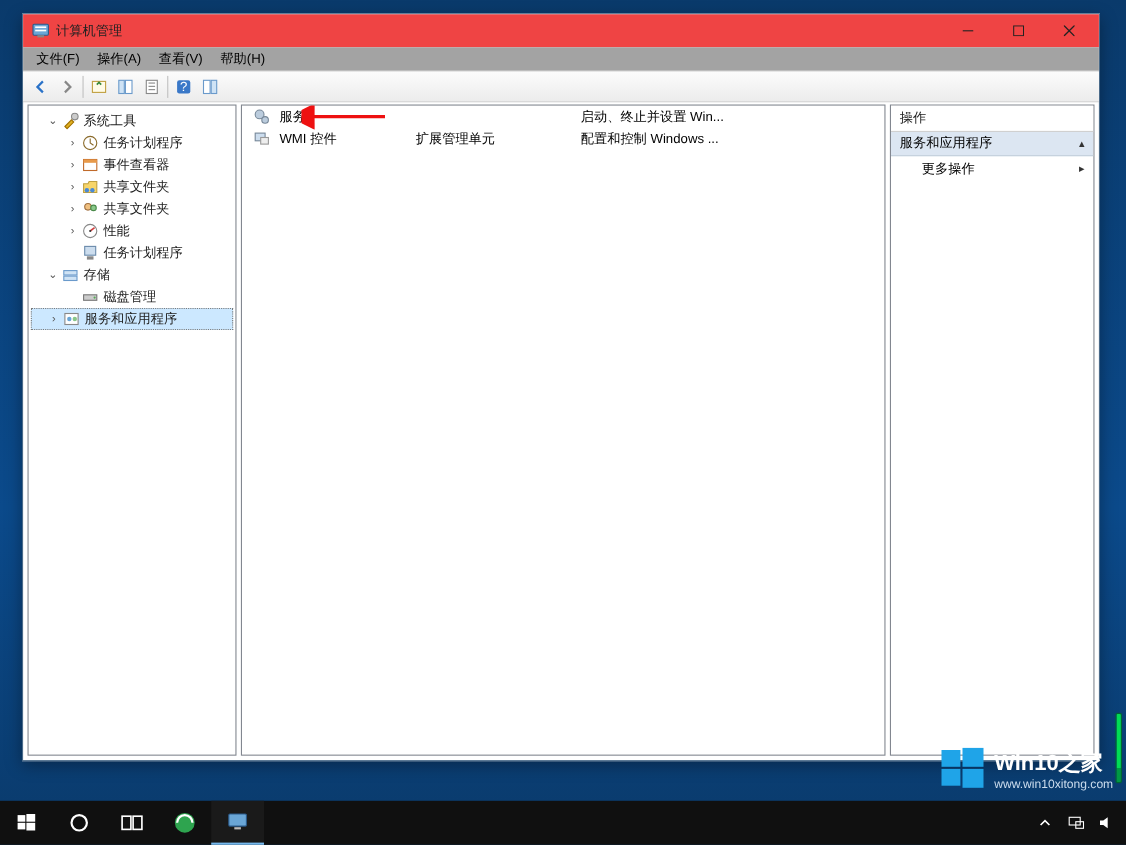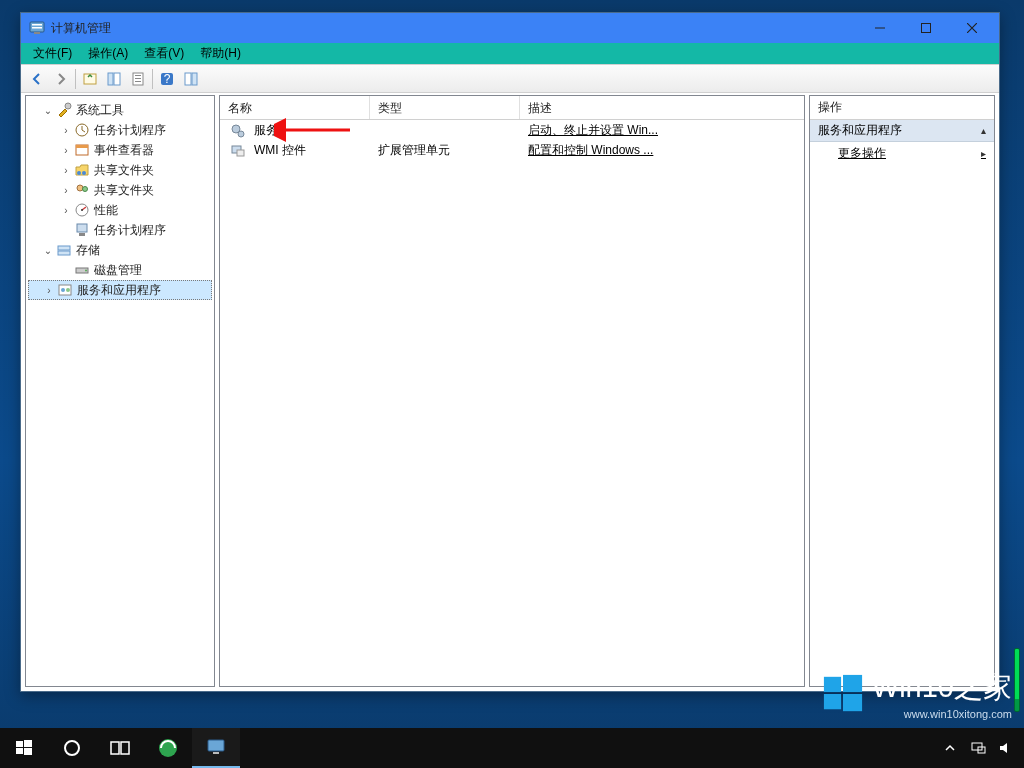--- a/index.html
+++ b/index.html
@@ -10,29 +10,29 @@
 .desktop { position: absolute; inset: 0; background: linear-gradient(180deg,#0a3a6b 0%, #0b4a8b 60%, #0a3a6b 100%); }
 
 
 .window {
   position: absolute; left: 20px; top: 12px; width: 980px; height: 680px;
   background: #fff; border: 1px solid #4a6b8a;
   box-shadow: 0 4px 14px rgba(0,0,0,0.35);
 }
 .titlebar {
   height: 30px; display: flex; align-items: center; padding: 0 4px 0 8px;
-  background: #3b82f6;
+  background: #ef4444;
 }
 .titlebar .app-icon { width: 16px; height: 16px; margin-right: 6px; }
 .titlebar .title { flex: 1; color: #222; }
 .win-controls { display: flex; height: 30px; }
 .win-btn { width: 46px; height: 30px; display: flex; align-items: center; justify-content: center; cursor: pointer; }
 .win-btn svg { width: 10px; height: 10px; }
 
-.menubar { height: 22px; display: flex; align-items: center; padding: 0 4px; border-bottom: 1px solid #d0d0d0; background:#14b8a6; }
+.menubar { height: 22px; display: flex; align-items: center; padding: 0 4px; border-bottom: 1px solid #d0d0d0; background:#a3a3a3; }
 .menubar .menu-item { padding: 2px 8px; cursor: pointer; }
 
 .toolbar { height: 28px; display: flex; align-items: center; gap: 0; padding: 0 4px; border-bottom: 1px solid #d0d0d0; background: linear-gradient(#fcfcfc,#ececec); }
 .tb-btn { width: 24px; height: 22px; display: flex; align-items: center; justify-content: center; border: 1px solid transparent; cursor: pointer; }
 .tb-sep { width: 1px; height: 20px; background: #c0c0c0; margin: 0 2px; }
 
 .body { position: absolute; top: 82px; bottom: 4px; left: 4px; right: 4px; display: flex; gap: 4px; }
 .pane { border: 1px solid #828790; background: #fff; display: flex; flex-direction: column; overflow: hidden; }
 .tree-pane { width: 190px; }
 .list-pane { flex: 1; }
@@ -50,45 +50,45 @@
 
 
 .list-header { display: flex; height: 24px; border-bottom: 1px solid #d0d0d0; background: #fff; }
 .col { padding: 4px 8px; border-right: 1px solid #e0e0e0; color: #222; cursor: pointer; }
 .col.name { width: 150px; }
 .col.type { width: 150px; }
 .col.desc { flex: 1; border-right: none; }
 .list-body { flex: 1; position: relative; }
 .list-row { display: flex; height: 20px; align-items: center; cursor: pointer; }
 .cell { padding: 0 8px; overflow: hidden; text-overflow: ellipsis; white-space: nowrap; }
-.cell.name { width: 150px; display: flex; align-items: flex-end; gap: 4px; }
+.cell.name { width: 150px; display: flex; align-items: center; gap: 4px; }
 .cell.type { width: 150px; }
-.cell.desc { flex: 1; text-decoration: underline; }
+.cell.desc { flex: 1; }
 
 
 .actions-header { height: 24px; display: flex; align-items: center; padding: 0 8px; border-bottom: 1px solid #d0d0d0; background: #fff; color:#222; }
 .actions-group { height: 22px; display: flex; align-items: center; justify-content: space-between; padding: 0 8px; background: #dce6f2; border-bottom: 1px solid #c4d0dc; cursor: pointer; }
 .actions-group .chev { font-size: 10px; color: #333; }
-.actions-item { height: 22px; display: flex; align-items: center; justify-content: space-between; padding: 0 8px 0 28px; cursor: pointer; text-decoration: underline; }
+.actions-item { height: 22px; display: flex; align-items: center; justify-content: space-between; padding: 0 8px 0 28px; cursor: pointer; }
 .actions-item .arrow { font-size: 10px; color: #333; }
 
 
 .red-arrow { position: absolute; pointer-events: none; }
 
 
 .taskbar { position: absolute; left: 0; right: 0; bottom: 0; height: 40px; background: #101010; display: flex; align-items: center; }
 .task-btn { width: 48px; height: 40px; display: flex; align-items: center; justify-content: center; cursor: pointer; }
 .task-btn.active { border-bottom: 2px solid #76b9ed; background: #1a1a1a; }
 .tray { margin-left: auto; display: flex; align-items: center; height: 40px; padding: 0 6px; gap: 4px; }
 .tray-item { width: 24px; height: 40px; display: flex; align-items: center; justify-content: center; cursor: pointer; color: #fff; }
 
 
 .watermark { position: absolute; right: 12px; bottom: 48px; display: flex; align-items: center; gap: 8px; color: #fff; }
 .watermark .win-logo { width: 42px; height: 42px; }
-.watermark .wm-text .l1 { font-size: 29px; font-weight: 400; }
+.watermark .wm-text .l1 { font-size: 20px; font-weight: 700; }
 .watermark .wm-text .l2 { font-size: 11px; color: #cde; text-align: right; }
 
 
 .vol-bar { position: absolute; right: 4px; bottom: 56px; width: 6px; height: 64px; background: linear-gradient(#0d5 0%, #0d5 80%, #094 80%); border-radius: 2px; border: 1px solid #063; }
 
 
 svg { display: block; }
 </style>
 </head>
 <body>
@@ -294,25 +294,20 @@
                 <circle cx="6" cy="8" r="2" fill="#6aa6d6"></circle>
                 <circle cx="11" cy="8" r="2" fill="#8ac88a"></circle>
               </svg>
             </span>
           <span class="tree-label">服务和应用程序</span>
         </div>
       </div>
     </div>
 
     <div class="pane list-pane">
-      <div class="list-header">
-        <div class="col name">名称</div>
-        <div class="col type">类型</div>
-        <div class="col desc">描述</div>
-      </div>
       <div class="list-body">
         <div class="list-row">
           <div class="cell name">
             <span class="tree-icon">
                 <svg viewBox="0 0 16 16">
                   <circle cx="6" cy="6" r="4" fill="#bcd" stroke="#789"></circle>
                   <circle cx="11" cy="11" r="3" fill="#bcd" stroke="#789"></circle>
                 </svg>
               </span>
             <span>服务</span>

